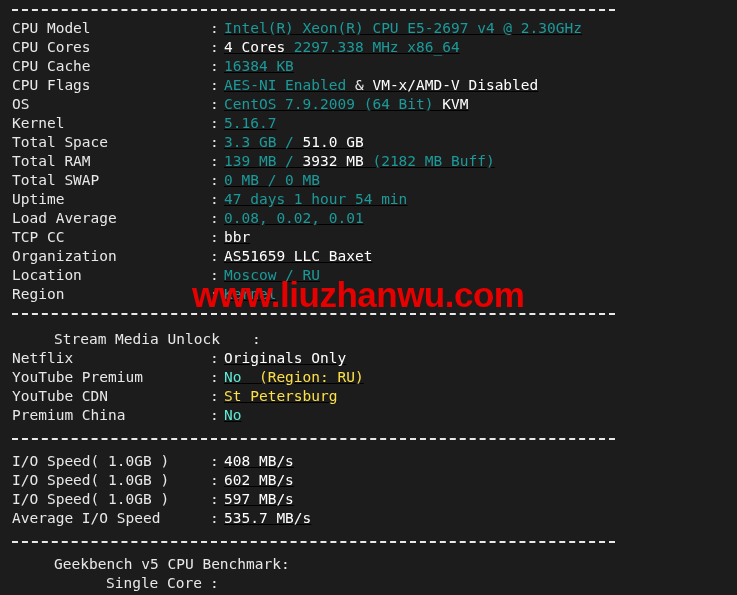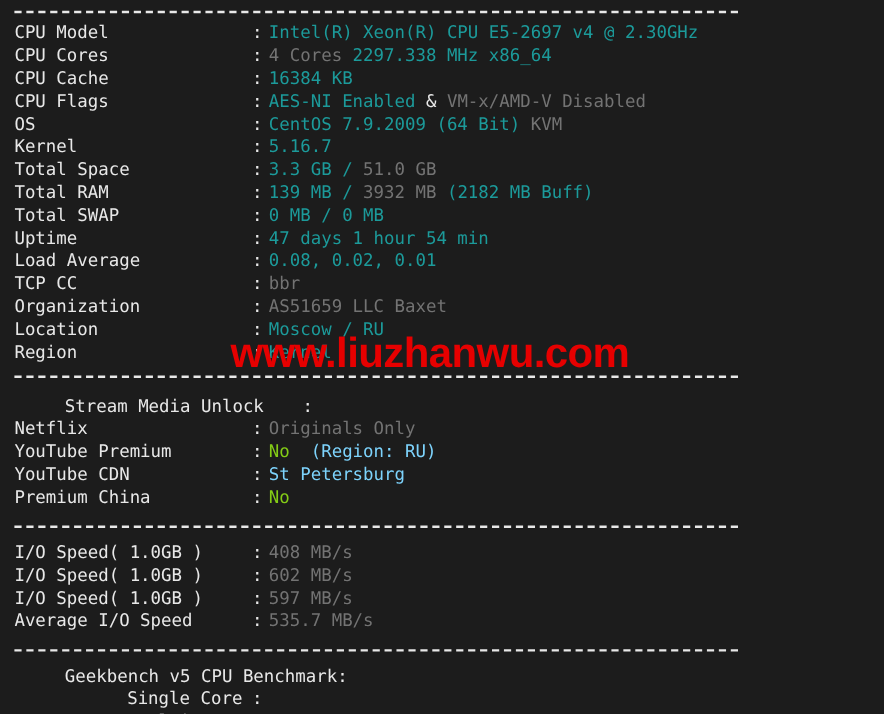--- a/index.html
+++ b/index.html
@@ -49,30 +49,31 @@
     flex: 0 0 190px;
   }
   .colon {
     width: 14px;
     flex: 0 0 14px;
     color: #e8e8e8;
   }
   .value {
     white-space: pre;
     flex: 1 1 auto;
+    text-decoration: underline;
   }
   .heading {
     color: #e8e8e8;
     margin-left: 42px;
   }
   
   .c-cyan   { color: #1c9a9a; }
-  .c-yellow { color: #737373; }
-  .c-green  { color: #7dd3fc; }
-  .c-red    { color: #84cc16; }
+  .c-yellow { color: #ffffff; }
+  .c-green  { color: #fde047; }
+  .c-red    { color: #5eead4; }
   .c-white  { color: #e8e8e8; }
 
   .sep {
     height: 19px;
     line-height: 19px;
     position: relative;
     padding-left: 12px;
   }
   .sep .dashline {
     display: block;

